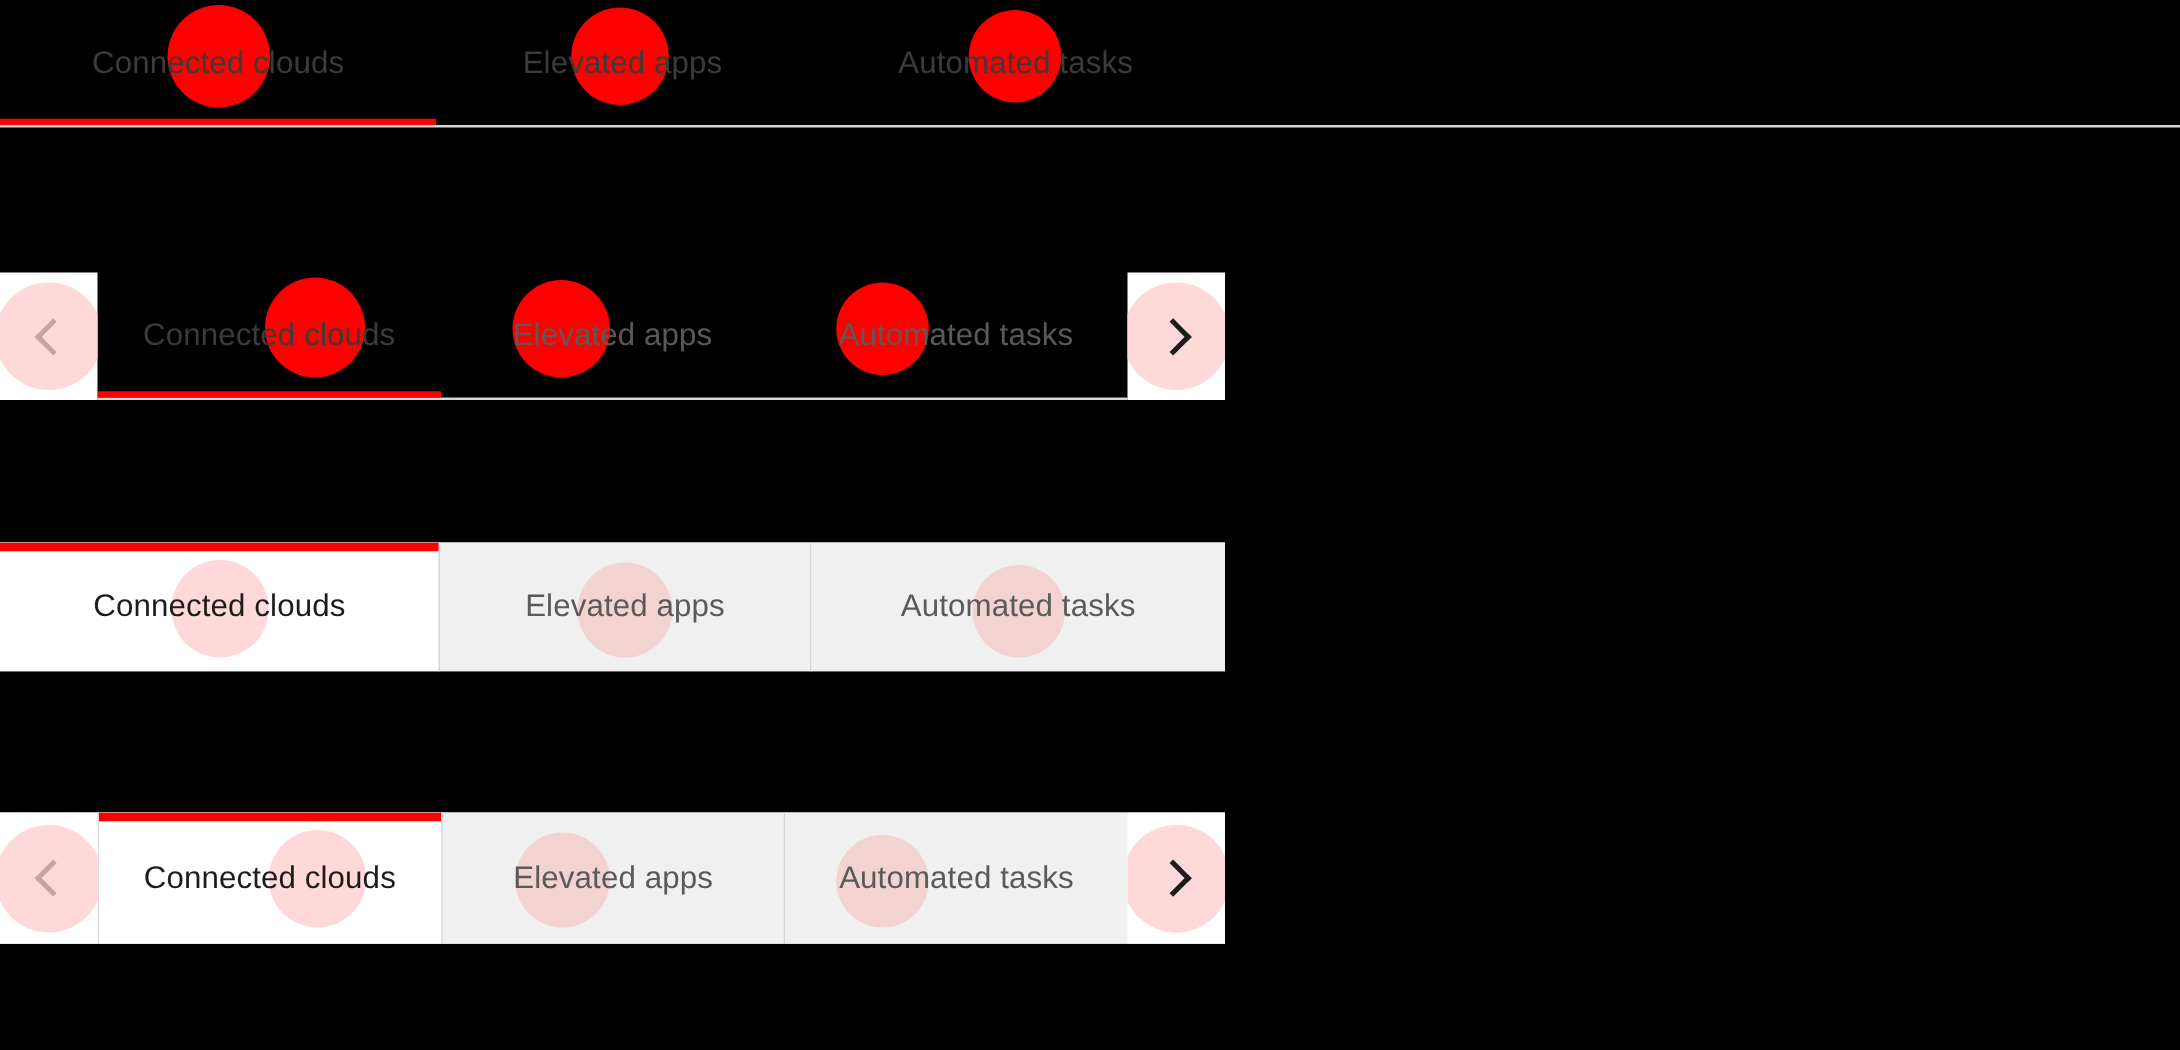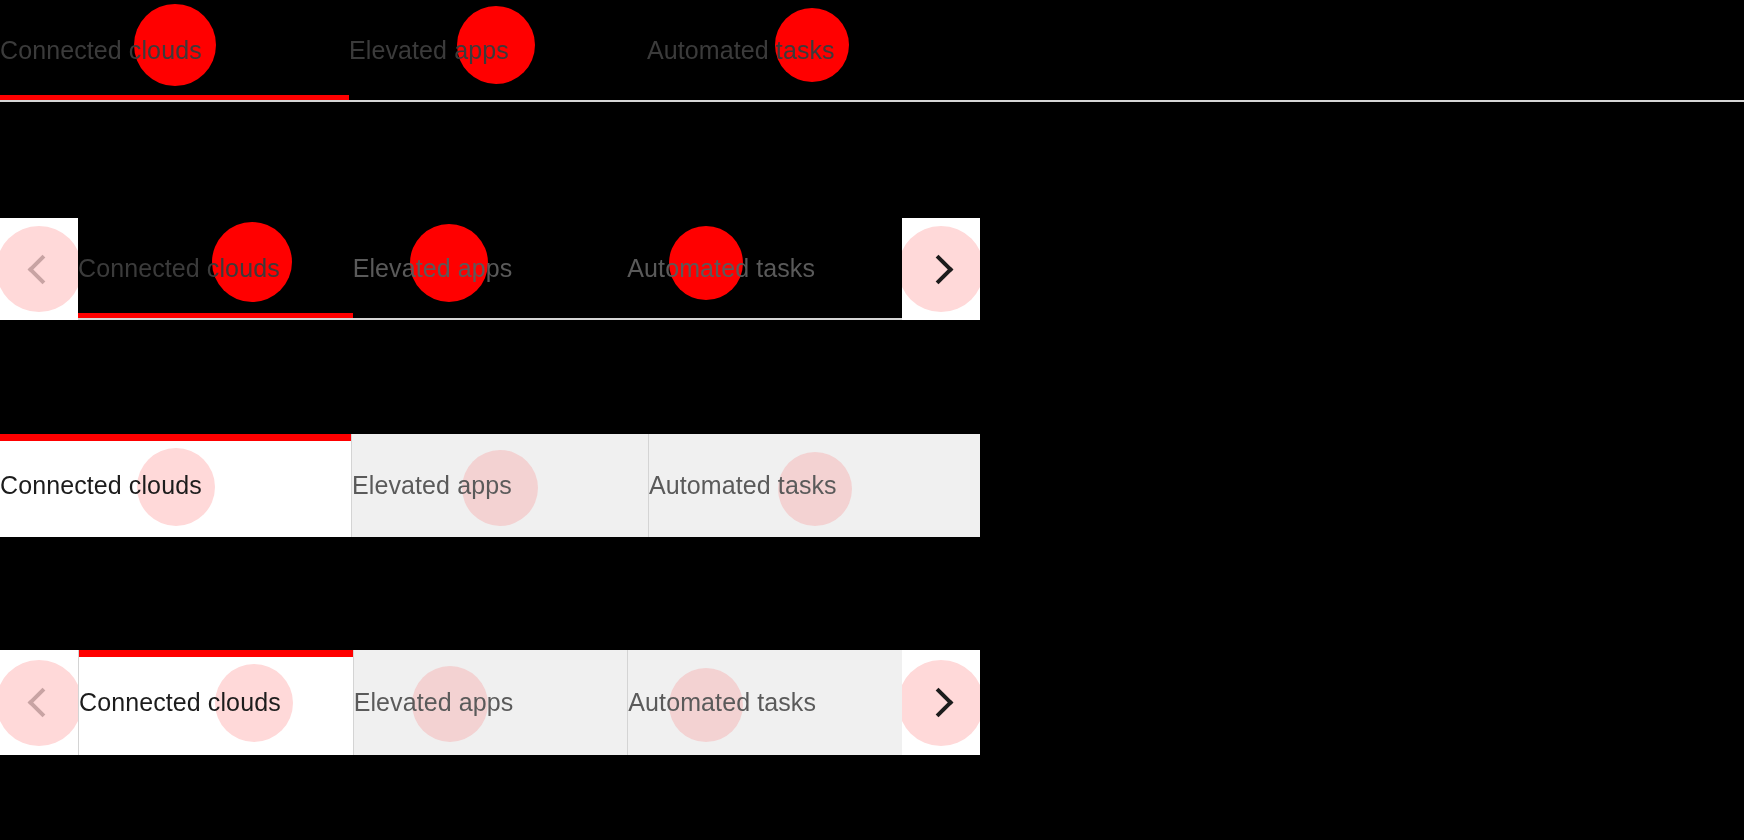--- a/index.html
+++ b/index.html
@@ -20,20 +20,21 @@
   .tabbar {
     position: absolute;
     display: flex;
     align-items: stretch;
     box-sizing: border-box;
   }
   .tab {
     position: relative;
     display: flex;
     align-items: center;
+    justify-content: center;
     box-sizing: border-box;
     font-size: 25px;
     letter-spacing: .1px;
     white-space: nowrap;
     overflow: hidden;
     cursor: pointer;
   }
   .tab-label {
     position: relative;
     z-index: 3;

